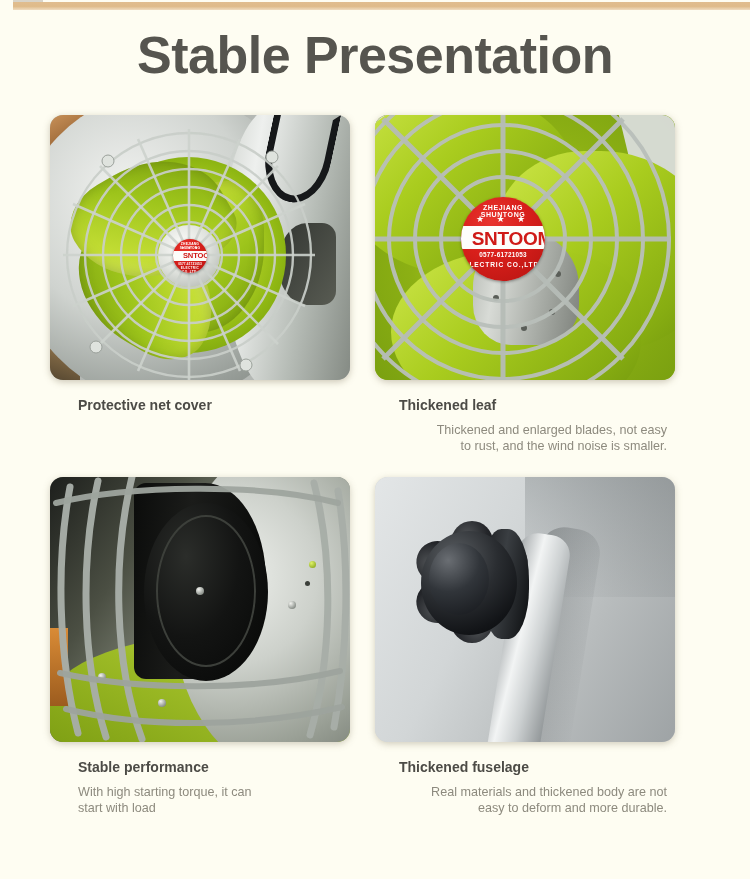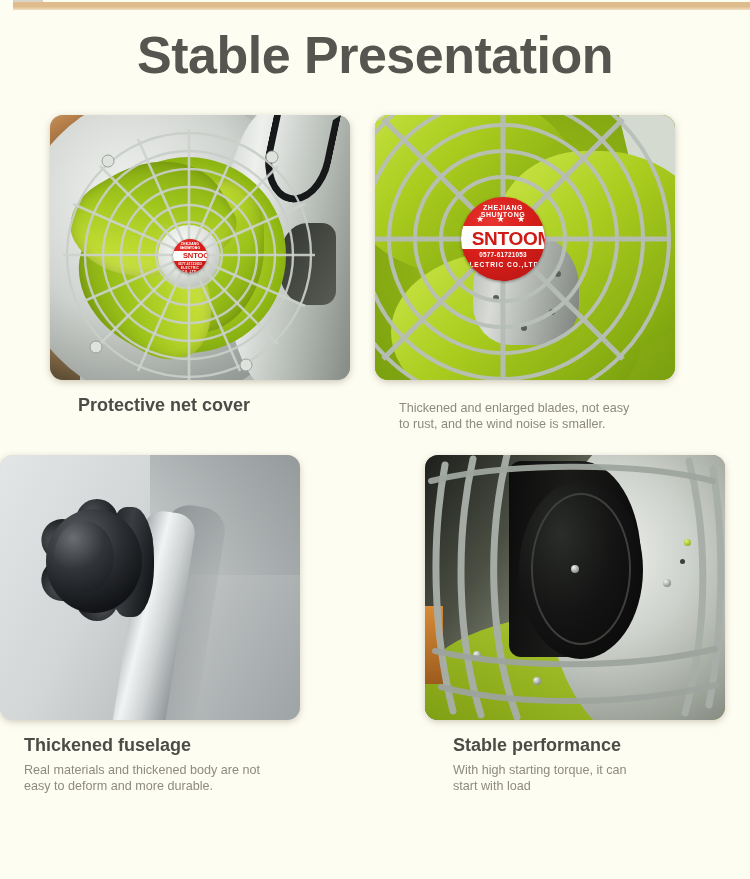--- a/index.html
+++ b/index.html
@@ -74,34 +74,34 @@
     position: relative;
     box-shadow: 0 2px 7px rgba(120,110,85,.38);
     background: #b9bdb8;
   }
   .cell.right .photo { margin-left: 0; }
 
   .caption { padding-left: 78px; padding-top: 14px; }
   .cell.right .caption { padding-left: 24px; }
 
   .cap-title {
-    font-size: 18px;
+    font-size: 14px;
     font-weight: bold;
     color: #4c4b46;
     line-height: 22px;
   }
   .cap-body {
     font-size: 12.6px;
     line-height: 15.6px;
     color: #8d8a7e;
     padding-top: 7px;
     max-width: 305px;
     white-space: pre-line;
   }
-  .cell.right .cap-body { max-width: 268px; }
+  .cell.right .cap-body { max-width: 268px; text-align: right; }
 
   .row2 { margin-top: 23px; }
   .row2 .photo { box-shadow: 0 2px 7px rgba(120,110,85,.34); }
 
   
   .p1 { background: #b4b8b4; }
   .p1 .wood {
     position: absolute; left: 0; top: 0; width: 34px; height: 92px;
     background: linear-gradient(150deg, #c89159 0%, #8c5a2c 45%, #3a2414 100%);
   }
@@ -449,27 +449,68 @@
           <div class="barc">ZHEJIANG   SHUNTONG</div>
           <div class="bstars">★ ★ ★</div>
           <div class="band"></div>
           <div class="bmain">SNTOOM</div>
           <div class="bphone">0577-61721053</div>
           <div class="barc bot">ELECTRIC CO.,LTD.</div>
         </div>
       </div>
 
       <div class="caption">
+        <div class="cap-title">Thickened leaf</div>
         <div class="cap-body">Thickened and enlarged blades, not easy
 to rust, and the wind noise is smaller.</div>
       </div>
     </div>
   </div>
 
   <div class="row row2">
+
+    <div class="cell left">
+
+      <div class="photo p3">
+        <div class="bg"></div>
+        <div class="greenfloor"></div>
+        <div class="orangestrip"></div>
+        <div class="bodyarc"></div>
+        <div class="motor-outer"></div>
+        <div class="motor-face"></div>
+        <div class="motor-ring"></div>
+        <div class="screw" style="left:146px;top:110px"></div>
+        <div class="screw" style="left:238px;top:124px"></div>
+        <div class="screw" style="left:48px;top:196px"></div>
+        <div class="screw" style="left:108px;top:222px"></div>
+        <div class="led"></div>
+        <div class="led2"></div>
+
+        <svg class="grid-svg" viewBox="0 0 300 265">
+          <g fill="none" stroke="#a8aea8" stroke-width="7" stroke-linecap="round" opacity="0.97">
+            <path d="M20 10 C 6 84, 8 178, 28 256"></path>
+            <path d="M48 4 C 30 84, 32 184, 56 260"></path>
+            <path d="M82 0 C 62 82, 64 186, 92 262"></path>
+            <path d="M264 6 C 284 84, 282 180, 260 258"></path>
+            <path d="M288 14 C 300 86, 298 176, 284 250"></path>
+          </g>
+          <g fill="none" stroke="#9ea49e" stroke-width="6" stroke-linecap="round" opacity="0.95">
+            <path d="M6 26 C 80 8, 210 6, 288 26"></path>
+            <path d="M10 196 C 90 214, 206 214, 290 194"></path>
+            <path d="M16 232 C 96 252, 206 250, 292 230"></path>
+          </g>
+        </svg>
+      </div>
+
+      <div class="caption">
+        <div class="cap-title">Stable performance</div>
+        <div class="cap-body">With high starting torque, it can
+start with load</div>
+      </div>
+    </div>
 
     <div class="cell right">
 
       <div class="photo p4">
         <div class="bg"></div>
         <div class="shade"></div>
         <div class="bracket-shadow"></div>
         <div class="bracket"></div>
         <div class="knob-lobes">
           <div class="lobe" style="transform:rotate(0deg) translate(0,-40px)"></div>
@@ -483,54 +524,14 @@
         <div class="knob-core"></div>
         <div class="knob-cap"></div>
       </div>
 
       <div class="caption">
         <div class="cap-title">Thickened fuselage</div>
         <div class="cap-body">Real materials and thickened body are not
 easy to deform and more durable.</div>
       </div>
     </div>
-
-    <div class="cell left">
-
-      <div class="photo p3">
-        <div class="bg"></div>
-        <div class="greenfloor"></div>
-        <div class="orangestrip"></div>
-        <div class="bodyarc"></div>
-        <div class="motor-outer"></div>
-        <div class="motor-face"></div>
-        <div class="motor-ring"></div>
-        <div class="screw" style="left:146px;top:110px"></div>
-        <div class="screw" style="left:238px;top:124px"></div>
-        <div class="screw" style="left:48px;top:196px"></div>
-        <div class="screw" style="left:108px;top:222px"></div>
-        <div class="led"></div>
-        <div class="led2"></div>
-
-        <svg class="grid-svg" viewBox="0 0 300 265">
-          <g fill="none" stroke="#a8aea8" stroke-width="7" stroke-linecap="round" opacity="0.97">
-            <path d="M20 10 C 6 84, 8 178, 28 256"></path>
-            <path d="M48 4 C 30 84, 32 184, 56 260"></path>
-            <path d="M82 0 C 62 82, 64 186, 92 262"></path>
-            <path d="M264 6 C 284 84, 282 180, 260 258"></path>
-            <path d="M288 14 C 300 86, 298 176, 284 250"></path>
-          </g>
-          <g fill="none" stroke="#9ea49e" stroke-width="6" stroke-linecap="round" opacity="0.95">
-            <path d="M6 26 C 80 8, 210 6, 288 26"></path>
-            <path d="M10 196 C 90 214, 206 214, 290 194"></path>
-            <path d="M16 232 C 96 252, 206 250, 292 230"></path>
-          </g>
-        </svg>
-      </div>
-
-      <div class="caption">
-        <div class="cap-title">Stable performance</div>
-        <div class="cap-body">With high starting torque, it can
-start with load</div>
-      </div>
-    </div>
   </div>
 </div>
 
 </body></html>

